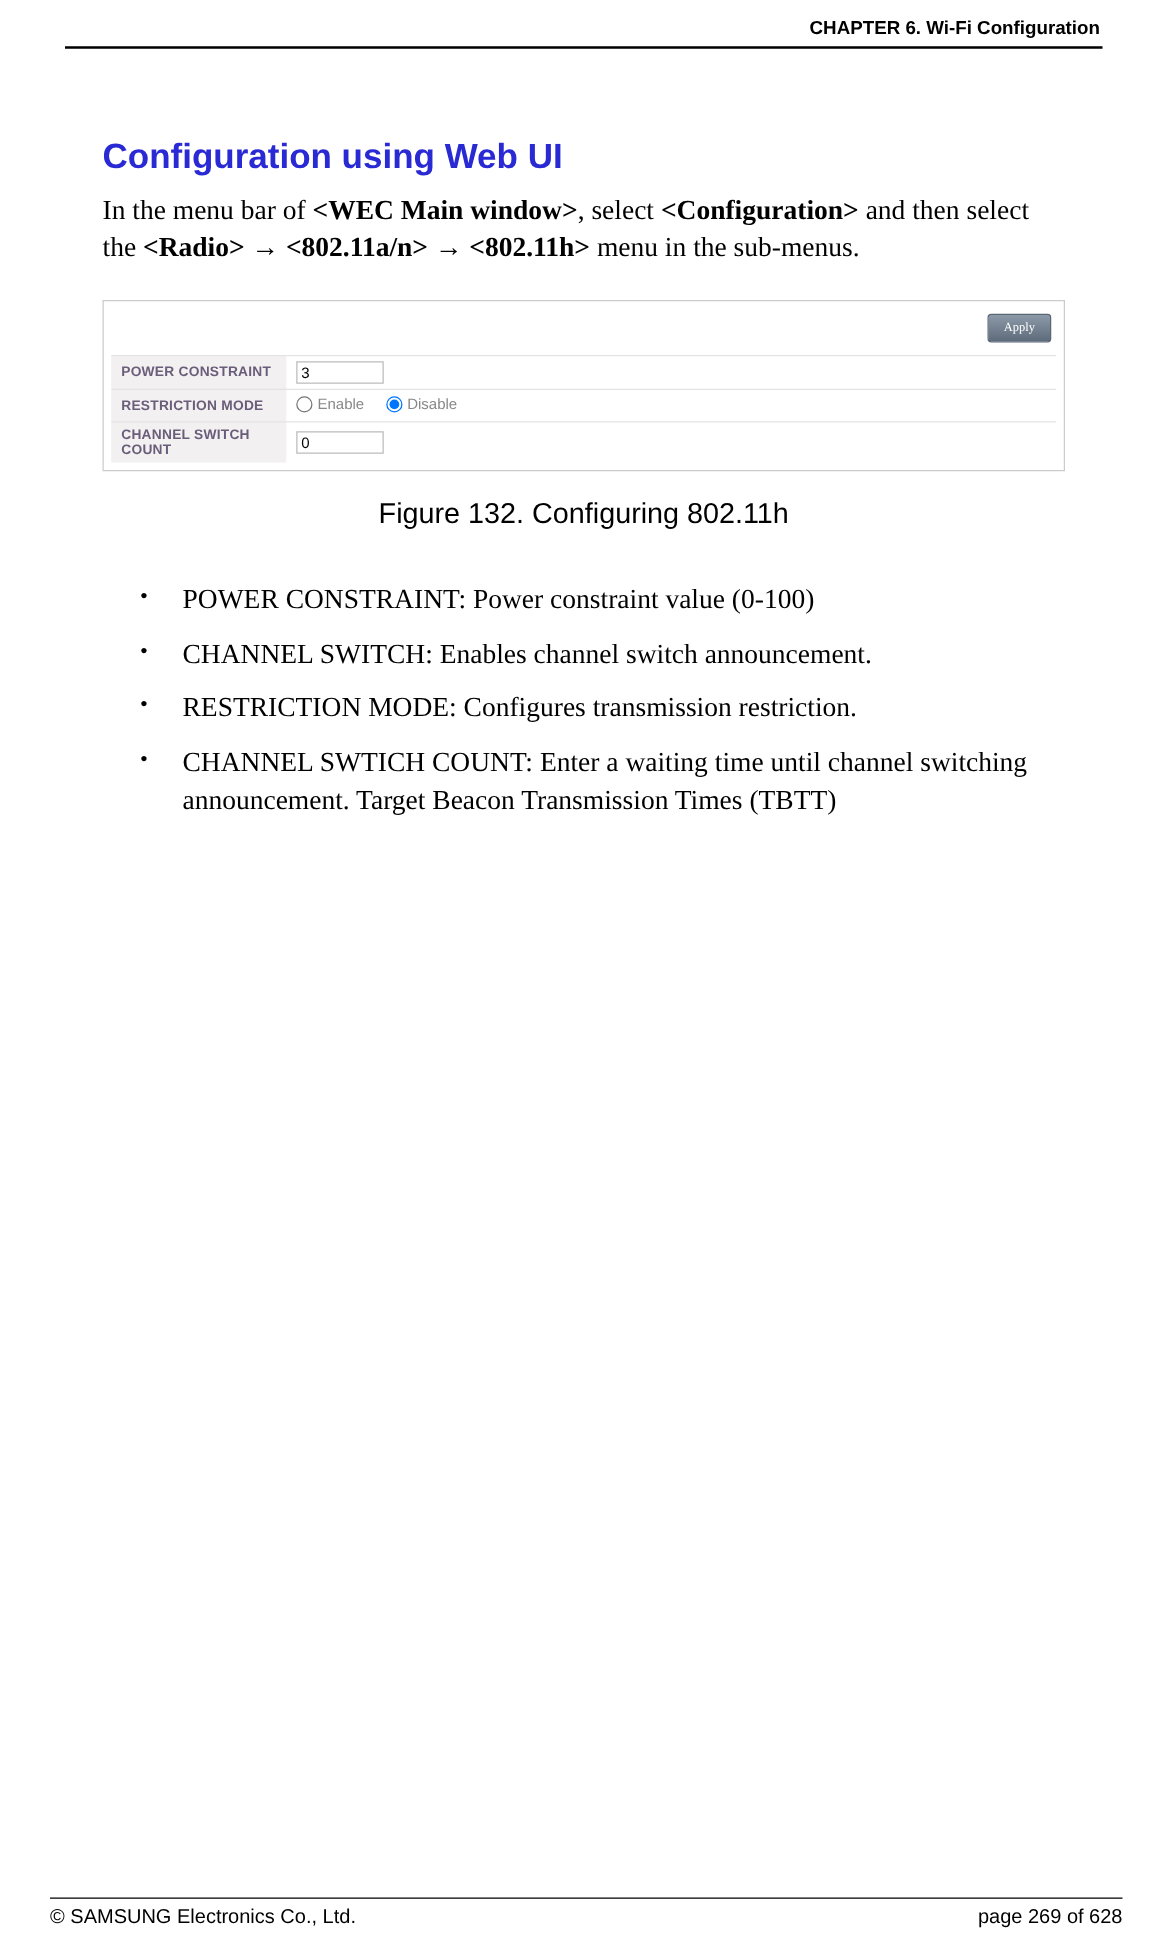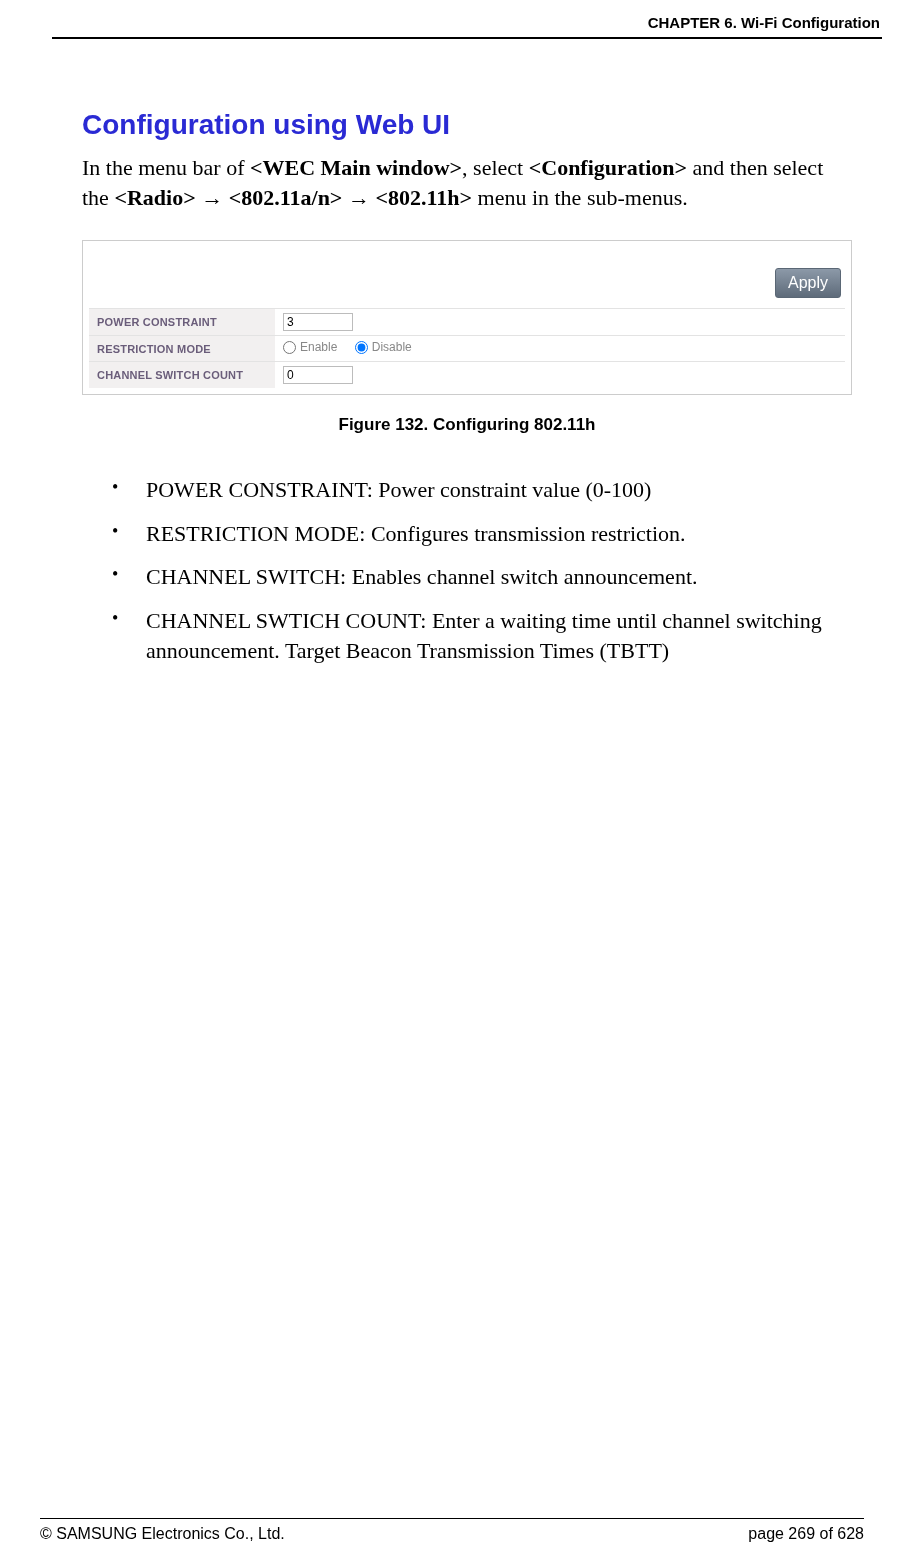--- a/index.html
+++ b/index.html
@@ -52,43 +52,42 @@
     padding: 6px;
   }
   .apply-row {
     display: flex;
     justify-content: flex-end;
     padding: 4px 4px 10px 4px;
   }
   .apply-button {
     background: linear-gradient(#8c99a8, #5e6b7a);
     color: #fff;
-    font-family: Liberation Sans, sans-serif;
-    font-size: 16px;
+    font-family: Liberation Serif, serif;
+    font-size: 10px;
     padding: 5px 12px;
     border-radius: 3px;
     border: 1px solid #5a6775;
     cursor: pointer;
-    margin-top: 17px;
   }
   .form-table {
     width: 100%;
     border-collapse: collapse;
     font-family: Arial, Helvetica, sans-serif;
     font-size: 12px;
   }
   .form-table tr {
     border-top: 1px solid #e3e3e3;
   }
   .form-table td {
     padding: 4px 8px;
     vertical-align: middle;
   }
   .form-label-cell {
-    width: 186px;
+    width: 140px;
     background: #f2f0f0;
     color: #6a5d7a;
     font-weight: bold;
     letter-spacing: 0.2px;
     font-size: 11px;
   }
   .form-input {
     font-family: Arial, Helvetica, sans-serif;
     font-size: 12px;
     width: 70px;
@@ -100,22 +99,22 @@
     align-items: center;
     gap: 4px;
     margin-right: 14px;
     color: #888;
   }
   .radio-pair input[type="radio"] {
     margin: 0;
   }
   .figure-caption {
     font-family: Arial, Helvetica, sans-serif;
-    font-size: 17px;
-    font-weight: bold;
+    font-size: 23px;
+    font-weight: normal;
     text-align: center;
     margin: 20px 0 40px 0;
   }
   ul.bullets {
     list-style: none;
     padding: 0 0 0 30px;
     margin: 0;
   }
   ul.bullets li {
     font-size: 22px;
@@ -127,21 +126,21 @@
   ul.bullets li::before {
     content: "\2022";
     position: absolute;
     left: 0;
     top: 0;
     font-size: 18px;
   }
   .footer {
     position: absolute;
     left: 40px;
-    right: 58px;
+    right: 24px;
     bottom: 22px;
   }
   .footer-rule {
     border: none;
     border-top: 1px solid #000;
     margin: 0 0 6px 0;
   }
   .footer-row {
     display: flex;
     justify-content: space-between;
@@ -196,22 +195,22 @@
           </td>
         </tr>
       </tbody>
         </table>
     </div>
 
     <div class="figure-caption">Figure 132. Configuring 802.11h</div>
 
     <ul class="bullets">
       <li>POWER CONSTRAINT: Power constraint value (0-100)</li>
+      <li>CHANNEL SWITCH: Enables channel switch announcement.</li>
       <li>RESTRICTION MODE: Configures transmission restriction.</li>
-      <li>CHANNEL SWITCH: Enables channel switch announcement.</li>
       <li>CHANNEL SWTICH COUNT: Enter a waiting time until channel switching announcement. Target Beacon Transmission Times (TBTT)</li>
     </ul>
 
   </div>
 
   <div class="footer">
     <hr class="footer-rule">
     <div class="footer-row">
       <span>© SAMSUNG Electronics Co., Ltd.</span>
       <span>page 269 of 628</span>

